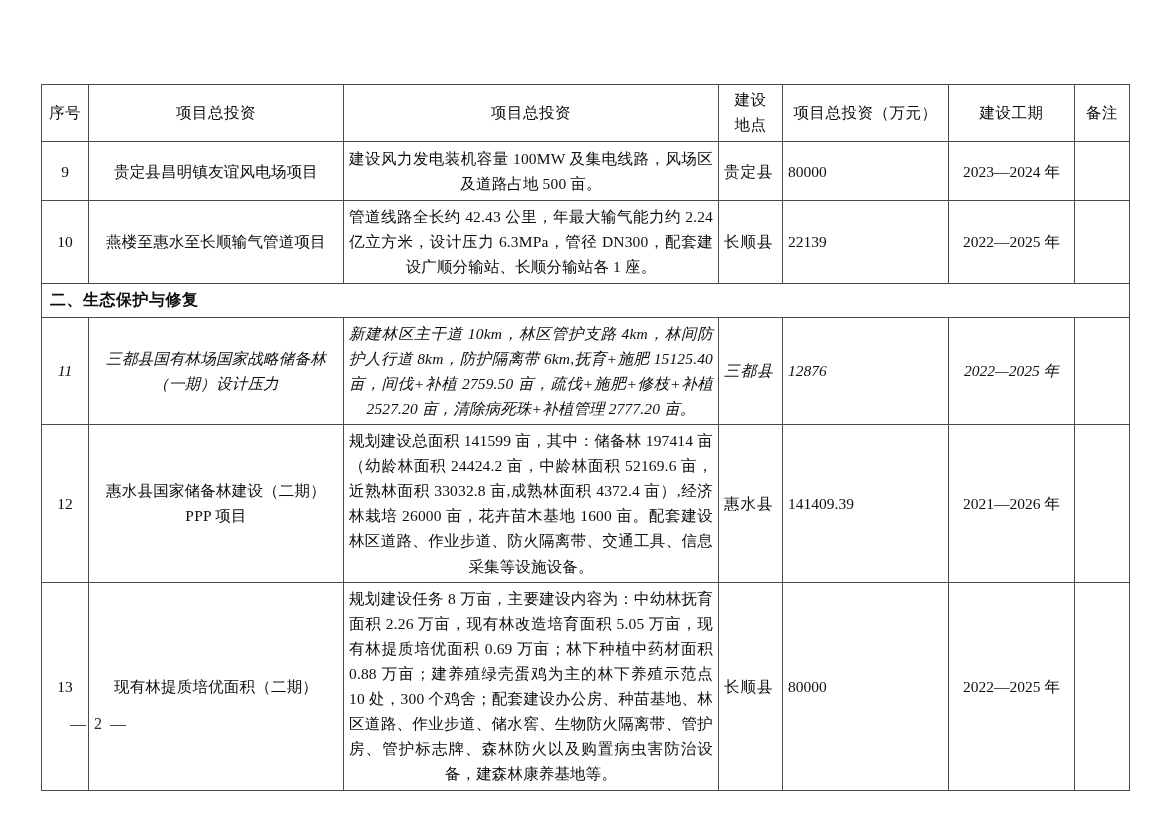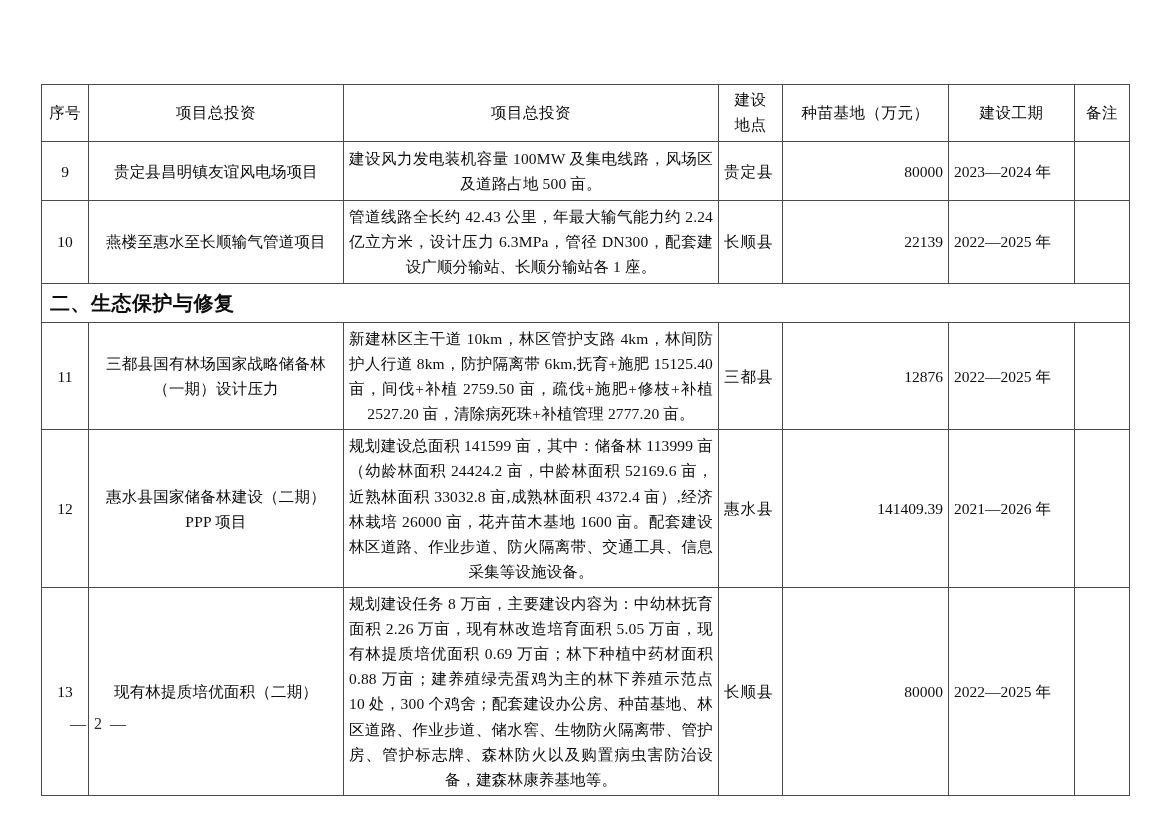--- a/index.html
+++ b/index.html
@@ -78,41 +78,42 @@
     letter-spacing: 0.15px;
     padding-left: 7px;
     padding-right: 7px;
   }
   td.place {
     text-align: left;
     font-size: 14.5px;
     letter-spacing: 1px;
   }
   td.invest {
-    text-align: right;
+    text-align: left;
     font-size: 15px;
   }
   td.period {
+    text-align: center;
     font-size: 15px;
   }
   td.remark { text-align: center; }
 
   tr.section-row td {
     font-family: "DejaVu Sans", "Liberation Sans", sans-serif;
     font-weight: bold;
-    font-size: 20px;
+    font-size: 16px;
     text-align: left;
     padding-left: 8px;
     height: 27px;
     letter-spacing: 0.5px;
   }
 
   tr.r9  td { height: 52px; }
   tr.r10 td { height: 56px; }
-  tr.r11 td { height: 95px; }
+  tr.r11 td { height: 95px; font-style: italic; }
   tr.r12 td { height: 129px; }
   tr.r13 td { height: 174px; font-family: Liberation Serif, serif; }
 
   .page-number {
     position: absolute;
     left: 70px;
     top: 703px;
     font-size: 16px;
     letter-spacing: 2px;
     color: #2b2b2b;
@@ -136,21 +137,21 @@
     </colgroup>
     <thead>
       <tr>
         <th>序号</th>
         <th>项目总投资</th>
         <th>项目总投资</th>
         <th>
           <span>建设</span><br>
           <span>地点</span>
         </th>
-        <th>种苗基地（万元）</th>
+        <th>项目总投资（万元）</th>
         <th>建设工期</th>
         <th>备注</th>
       </tr>
     </thead>
     <tbody>
       <tr class="r9">
         <td class="seq">9</td>
         <td class="pname">贵定县昌明镇友谊风电场项目</td>
         <td class="content">建设风力发电装机容量 100MW 及集电线路，风场区及道路占地 500 亩。</td>
         <td class="place">贵定县</td>
@@ -179,21 +180,21 @@
         <td class="content">新建林区主干道 10km，林区管护支路 4km，林间防护人行道 8km，防护隔离带 6km,抚育+施肥 15125.40 亩，间伐+补植 2759.50 亩，疏伐+施肥+修枝+补植 2527.20 亩，清除病死珠+补植管理 2777.20 亩。</td>
         <td class="place">三都县</td>
         <td class="invest">12876</td>
         <td class="period">2022—2025 年</td>
         <td class="remark"></td>
       </tr>
 
       <tr class="r12">
         <td class="seq">12</td>
         <td class="pname">惠水县国家储备林建设（二期）PPP 项目</td>
-        <td class="content">规划建设总面积 141599 亩，其中：储备林 113999 亩（幼龄林面积 24424.2 亩，中龄林面积 52169.6 亩，近熟林面积 33032.8 亩,成熟林面积 4372.4 亩）,经济林栽培 26000 亩，花卉苗木基地 1600 亩。配套建设林区道路、作业步道、防火隔离带、交通工具、信息采集等设施设备。</td>
+        <td class="content">规划建设总面积 141599 亩，其中：储备林 197414 亩（幼龄林面积 24424.2 亩，中龄林面积 52169.6 亩，近熟林面积 33032.8 亩,成熟林面积 4372.4 亩）,经济林栽培 26000 亩，花卉苗木基地 1600 亩。配套建设林区道路、作业步道、防火隔离带、交通工具、信息采集等设施设备。</td>
         <td class="place">惠水县</td>
         <td class="invest">141409.39</td>
         <td class="period">2021—2026 年</td>
         <td class="remark"></td>
       </tr>
 
       <tr class="r13">
         <td class="seq">13</td>
         <td class="pname">现有林提质培优面积（二期）</td>
         <td class="content">规划建设任务 8 万亩，主要建设内容为：中幼林抚育面积 2.26 万亩，现有林改造培育面积 5.05 万亩，现有林提质培优面积 0.69 万亩；林下种植中药材面积 0.88 万亩；建养殖绿壳蛋鸡为主的林下养殖示范点 10 处，300 个鸡舍；配套建设办公房、种苗基地、林区道路、作业步道、储水窖、生物防火隔离带、管护房、管护标志牌、森林防火以及购置病虫害防治设备，建森林康养基地等。</td>

